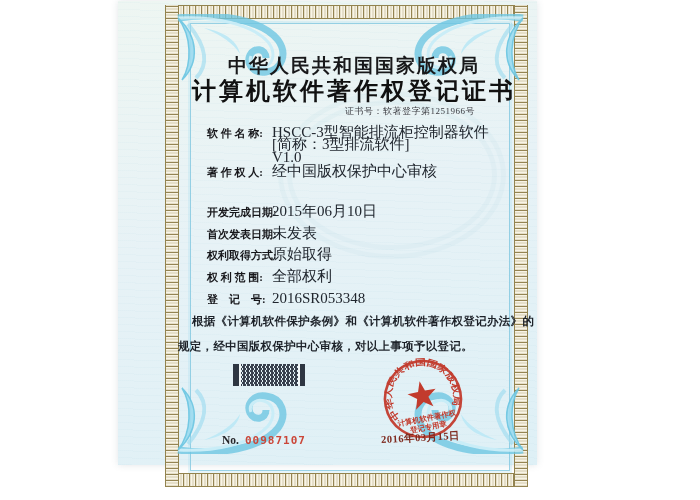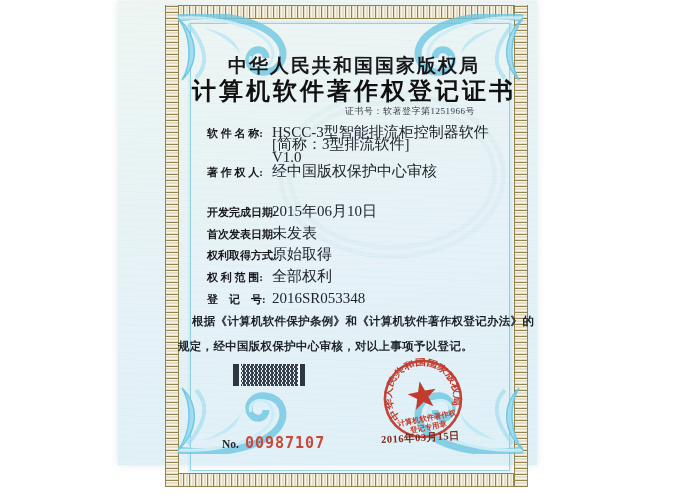--- a/index.html
+++ b/index.html
@@ -87,21 +87,21 @@
   }
   .seal{position:absolute;left:257px;top:350px;width:96px;height:96px;}
   .seal-date{
     position:absolute;left:263px;top:430px;font-size:10.5px;font-weight:bold;
     color:#7e2a1f;letter-spacing:0.5px;transform:rotate(-3deg);white-space:nowrap;
   }
   .serial{position:absolute;left:104px;top:433px;font-size:11.5px;white-space:nowrap;}
   .serial .no{color:#26262a;font-weight:bold;margin-right:6px;}
   .serial .num{
     color:#cb4739;font-family:"DejaVu Sans Mono","Liberation Mono",monospace;
-    font-size:15px;letter-spacing:1px;font-weight:bold;
+    font-size:11px;letter-spacing:1px;font-weight:bold;
   }
 </style>
 </head>
 <body>
 
 <div class="paper">
 
   <div class="watermark"></div>
 
   <div class="frame">

